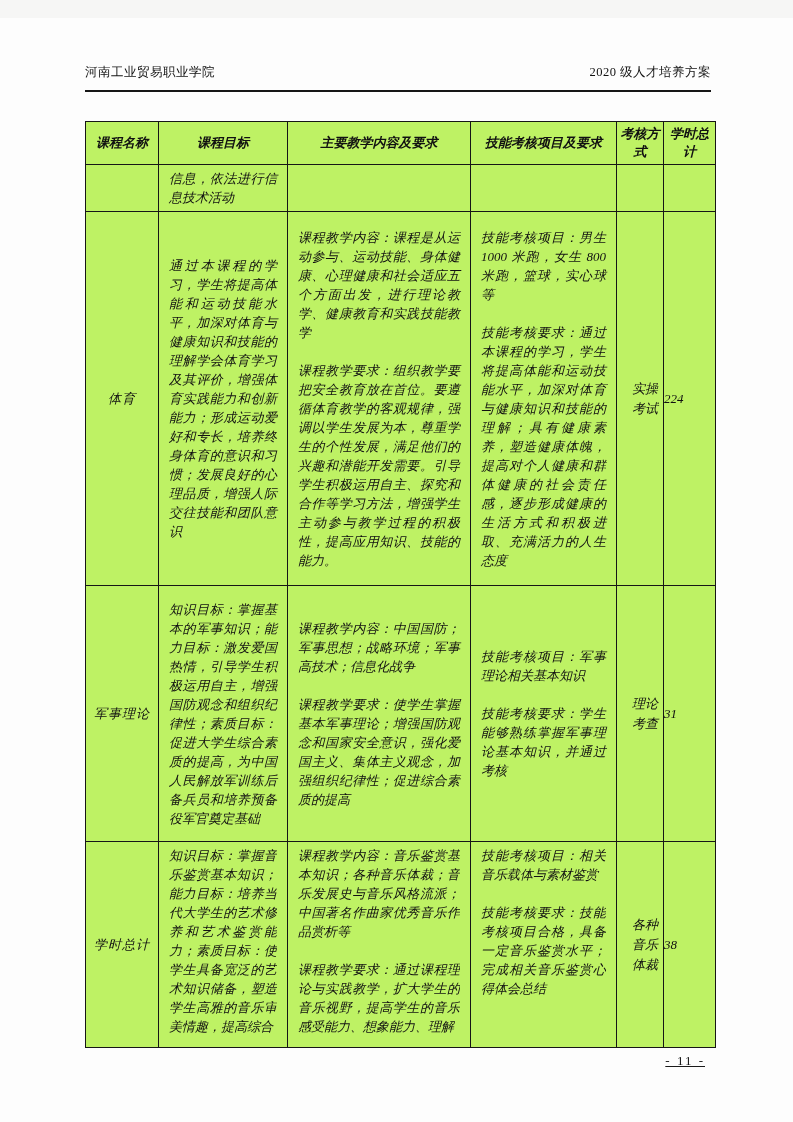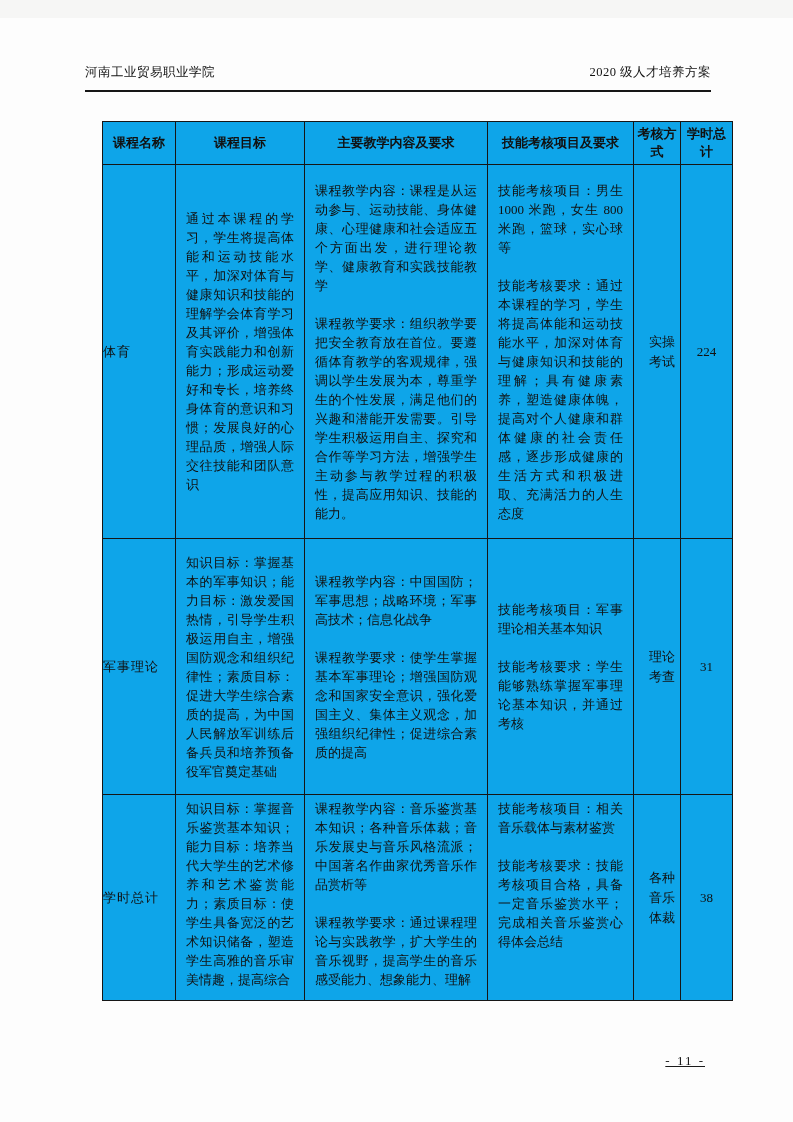--- a/index.html
+++ b/index.html
@@ -8,37 +8,38 @@
   .page { position:relative; width:793px; height:1122px; background:#fdfdfd; overflow:hidden; margin:18px auto; }
 
   .page-header {
     position:absolute; left:85px; top:46px; width:626px;
     display:flex; justify-content:space-between; align-items:flex-end;
     font-size:12.5px; letter-spacing:0.5px;
     padding-bottom:9px; border-bottom:2px solid #161616;
   }
 
   table.doc-table {
-    position:absolute; left:102px; top:103px;
+    position:absolute; left:85px; top:103px;
     border-collapse:collapse; table-layout:fixed; width:630px;
-    background:#0ea5e9;
+    background:#bef264;
+    font-style:italic;
   }
   th, td { border:1.5px solid #161616; vertical-align:middle; font-size:13px; overflow:hidden; }
   th { font-weight:bold; text-align:center; line-height:18px; padding:3px 2px; }
   tr.rh  { height:42px; }
   tr.r0  { height:45px; }
   tr.r1  { height:374px; }
   tr.r2  { height:256px; }
   tr.r3  { height:206px; }
 
-  td.c-name  { text-align:left; letter-spacing:1px; }
+  td.c-name  { text-align:center; letter-spacing:1px; }
   td.txt     { text-align:justify; line-height:19px; padding:4px 10px; }
   td.txt p + p { margin-top:19px; }
   td.c-method { text-align:right; line-height:20px; padding:2px 5px; }
-  td.c-hours  { text-align:center; }
+  td.c-hours  { }
   td.v-top    { vertical-align:top; }
   .clip { max-height:200px; overflow:hidden; }
 
   .footer {
     position:absolute; top:1035px; right:88px;
     font-size:13px; letter-spacing:2px; color:#1a1a1a;text-decoration:underline;
   }
 </style>
 </head>
 <body>
@@ -64,20 +65,30 @@
         <th>课程名称</th>
         <th>课程目标</th>
         <th>主要教学内容及要求</th>
         <th>技能考核项目及要求</th>
         <th>考核方式</th>
         <th>学时总计</th>
       </tr>
     </thead>
     <tbody>
 
+      <tr class="r0">
+        <td class="c-name"></td>
+        <td class="txt">
+          <p>信息，依法进行信息技术活动</p>
+        </td>
+        <td class="txt"></td>
+        <td class="txt"></td>
+        <td class="c-method"></td>
+        <td class="c-hours"></td>
+      </tr>
 
       <tr class="r1">
         <td class="c-name">体育</td>
         <td class="txt">
           <p>通过本课程的学习，学生将提高体能和运动技能水平，加深对体育与健康知识和技能的理解学会体育学习及其评价，增强体育实践能力和创新能力；形成运动爱好和专长，培养终身体育的意识和习惯；发展良好的心理品质，增强人际交往技能和团队意识</p>
         </td>
         <td class="txt">
           <p>课程教学内容：课程是从运动参与、运动技能、身体健康、心理健康和社会适应五个方面出发，进行理论教学、健康教育和实践技能教学</p>
           <p>课程教学要求：组织教学要把安全教育放在首位。要遵循体育教学的客观规律，强调以学生发展为本，尊重学生的个性发展，满足他们的兴趣和潜能开发需要。引导学生积极运用自主、探究和合作等学习方法，增强学生主动参与教学过程的积极性，提高应用知识、技能的能力。</p>
         </td>

